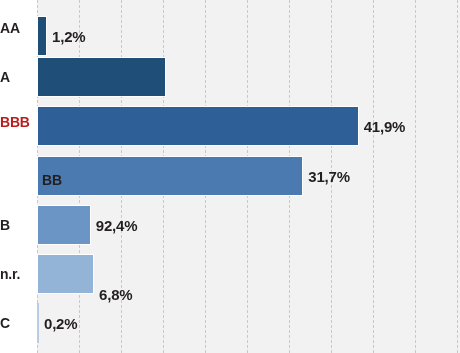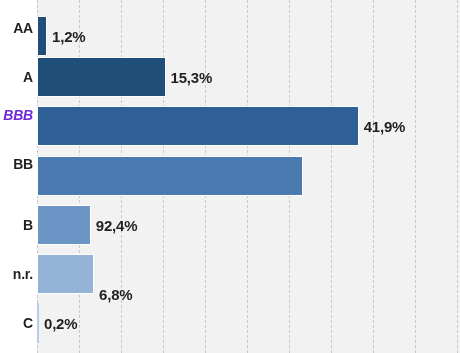--- a/index.html
+++ b/index.html
@@ -69,21 +69,21 @@
     color: #231f20;
     white-space: nowrap;
     letter-spacing: -0.2px;
   }
 
   
   .cat-label {
     position: absolute;
     left: 0;
     width: 33px;
-    text-align: right;
+    text-align: left;
     font-size: 14px;
     font-weight: bold;
     color: #231f20;
     white-space: nowrap;
     transform: translateY(-50%);
     letter-spacing: -0.2px;
   }
 </style>
 </head>
 <body>
@@ -106,46 +106,46 @@
       <div class="gridline" style="left: 457px; border-left-color: rgb(201, 201, 201);"></div>
     </div>
 
   <div id="bars-layer">
       <div class="row" style="top: 16px; height: 40px; padding-left: 40px;">
         <div class="bar" style="left: 37px; width: 10.08px; background: rgb(31, 78, 121);"></div>
         <div class="bar-value" style="left: 52.08px; color: rgb(35, 31, 32);">1,2%</div>
       </div>
       <div class="row" style="top: 57.2px; height: 40px;">
         <div class="bar" style="left: 37px; width: 128.52px; background: rgb(31, 78, 121);"></div>
-        <div class="bar-value" style="left: 170.52px; color: rgb(35, 31, 32);">15,3%</div>
       </div>
       <div class="row" style="top: 106.4px; height: 40px;">
         <div class="bar" style="left: 37px; width: 321.72px; background: rgb(46, 95, 150);"></div>
         <div class="bar-value" style="left: 363.72px; color: rgb(35, 31, 32);">41,9%</div>
       </div>
       <div class="row" style="top: 155.6px; height: 40px;">
         <div class="bar" style="left: 37px; width: 266.28px; background: rgb(74, 122, 176);"></div>
+        <div class="bar-value" style="left: 308.28px; color: rgb(35, 31, 32);">31,7%</div>
       </div>
       <div class="row" style="top: 204.8px; height: 40px;">
         <div class="bar" style="left: 37px; width: 53.76px; background: rgb(106, 149, 196);"></div>
         <div class="bar-value" style="left: 95.76px; color: rgb(35, 31, 32);">92,4%</div>
       </div>
       <div class="row" style="top: 254px; height: 40px;">
         <div class="bar" style="left: 37px; width: 57.12px; background: rgb(147, 179, 215);"></div>
         <div class="bar-value" style="left: 99.12px; color: rgb(35, 31, 32); margin-top: 20px;">6,8%</div>
       </div>
       <div class="row" style="top: 303.2px; height: 40px;">
         <div class="bar" style="left: 37px; width: 2px; background: rgb(184, 204, 228); border: none;"></div>
         <div class="bar-value" style="left: 44px; color: rgb(35, 31, 32); text-align: center;">0,2%</div>
       </div>
     </div>
 
   <div id="labels-layer">
       <div class="cat-label" style="top: 28px; color: rgb(35, 31, 32);">AA</div>
       <div class="cat-label" style="top: 77.2px; color: rgb(35, 31, 32);">A</div>
-      <div class="cat-label" style="top: 115px; color: #6d28d9; font-style: italic;">BBB</div>
-      <div class="cat-label" style="top: 164px; color: rgb(35, 31, 32);">BB</div>
+      <div class="cat-label" style="top: 122px; color: #b91c1c;">BBB</div>
+      <div class="cat-label" style="top: 180px; color: rgb(35, 31, 32); padding-left: 42px;">BB</div>
       <div class="cat-label" style="top: 224.8px; color: rgb(35, 31, 32);">B</div>
       <div class="cat-label" style="top: 274px; color: rgb(35, 31, 32);">n.r.</div>
       <div class="cat-label" style="top: 323.2px; color: rgb(35, 31, 32);">C</div>
     </div>
 
 </div>
 
 </body></html>

